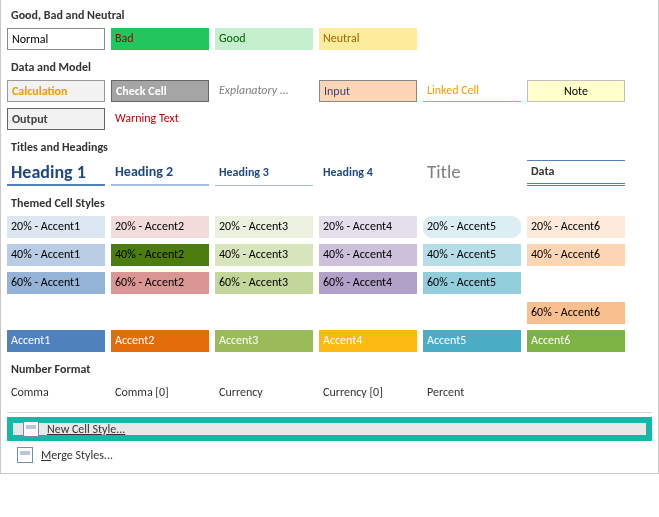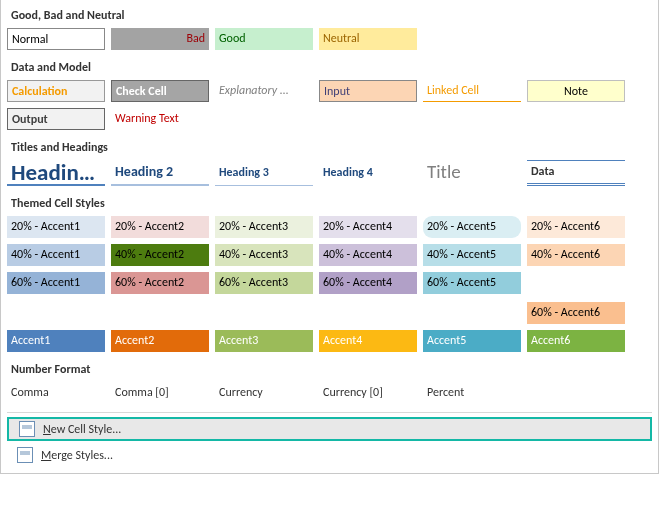--- a/index.html
+++ b/index.html
@@ -37,51 +37,52 @@
     height: 22px;
     line-height: 20px;
     padding: 0 4px;
     font-size: 12px;
     overflow: hidden;
     white-space: nowrap;
     text-overflow: ellipsis;
     cursor: pointer;
   }
   .cell.normal { border:1px solid #888; background:#fff; color:#000; }
-  .cell.bad { background:#a3a3a3; color:#9c0006;text-align:right; }
+  .cell.bad { background:#22c55e; color:#9c0006; }
   .cell.good { background:#c6efce; color:#006100; }
   .cell.neutral { background:#ffeb9c; color:#9c6500; }
   .cell.calc { background:#f2f2f2; border:1px solid #999; color:#f49b00; font-weight:bold; }
   .cell.check { background:#a5a5a5; border:1px solid #666; color:#fff; font-weight:bold; }
   .cell.explan { color:#7f7f7f; font-style:italic; }
   .cell.input { background:#fcd5b4; border:1px solid #888; color:#3f3f76; }
   .cell.linked { color:#f49b00; border-bottom:1px solid #f49b00; }
   .cell.note { background:#ffffcc; border:1px solid #bfbfbf; color:#000;text-align:center; }
   .cell.output { background:#f2f2f2; border:1px solid #666; color:#3f3f3f; font-weight:bold; }
   .cell.warn { color:#c00000; }
-  .cell.h1 { font-size:23px; font-weight:bold; color:#1f497d; border-bottom:2px solid #4f81bd; height:26px; line-height:24px; }
+  .cell.h1 { font-size:18px; font-weight:bold; color:#1f497d; border-bottom:2px solid #4f81bd; height:26px; line-height:24px; }
   .cell.h2 { font-size:14px; font-weight:bold; color:#1f497d; border-bottom:2px solid #a7bfde; height:26px; line-height:24px; }
   .cell.h3 { font-size:12px; font-weight:bold; color:#1f497d; border-bottom:1px solid #a7bfde; height:26px; line-height:24px; }
   .cell.h4 { font-size:12px; font-weight:bold; color:#1f497d; height:26px; line-height:24px; }
   .cell.titlec { font-size:19px; color:#808080; height:26px; line-height:24px; }
   .cell.total { font-weight:bold; border-top:1px solid #4f81bd; border-bottom:3px double #4f81bd; height:26px; line-height:20px; }
   .cell.nf { color:#333; }
   .hr { border-top:1px solid #d8d8d8; margin:8px 0 4px 0; }
   .menu-row {
     display:flex;
     align-items:center;
     height:24px;
     padding:0 10px;
     gap:8px;
     cursor:pointer;
   }
   .menu-row.highlight {
-    border:2px solid #14b8a6;
+    border:6px solid #14b8a6;
     background:#e8e8e8;
     margin:2px 0;
+    text-decoration:underline;
   }
   .menu-icon {
     width:16px; height:16px;
     border:1px solid #6b8fb5;
     position:relative;
     background:#fff;
   }
   .menu-icon::before{
     content:"";
     position:absolute;

